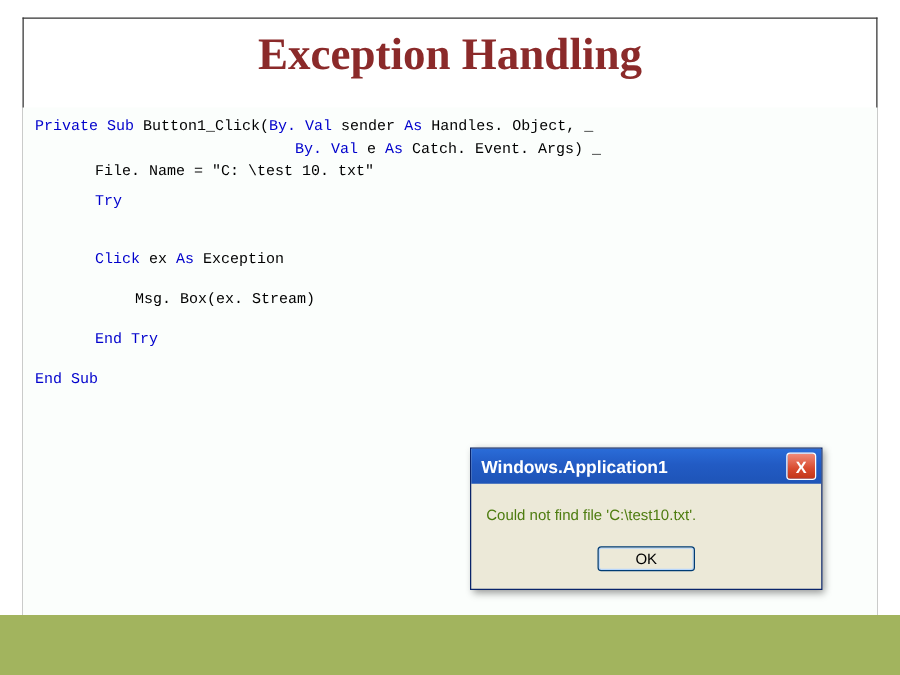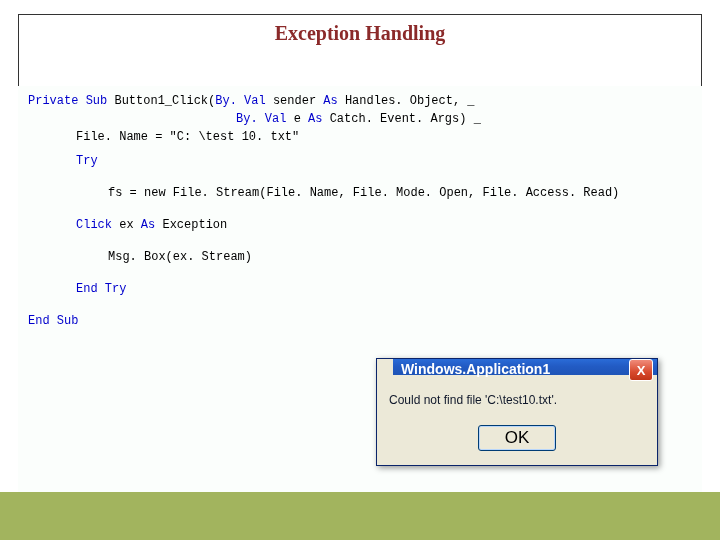--- a/index.html
+++ b/index.html
@@ -37,21 +37,21 @@
     height: 48px;
     background: #a2b45e;
   }
   .title {
     position: absolute;
     top: 22px;
     left: 0;
     right: 0;
     text-align: center;
     font-family: Georgia, 'Times New Roman', serif;
-    font-size: 20px;
+    font-size: 36px;
     font-weight: bold;
     color: #8b2a2a;
   }
   .code-area {
     position: absolute;
     left: 18px;
     right: 18px;
     top: 86px;
     bottom: 48px;
     background: #fbfefc;
@@ -77,84 +77,82 @@
     left: 358px;
     top: 272px;
     width: 280px;
     background: #ece9d8;
     border: 1px solid #0a246a;
     box-shadow: 2px 2px 6px rgba(0,0,0,.4);
     font-family: Tahoma, Arial, sans-serif;
     font-size: 12px;
   }
   .titlebar {
-    height: 16px;
+    height: 28px;
     background: linear-gradient(to bottom, #2a6cd8 0%, #225bc4 45%, #1e54b7 100%);
     display: flex;
-    align-items: flex-start;
+    align-items: center;
     justify-content: space-between;
     padding: 0 4px 0 8px;
     color: #fff;
     font-weight: bold;
     font-size: 14px;
-    margin-left: 16px;
   }
   .close-btn {
     width: 22px;
     height: 20px;
     background: linear-gradient(to bottom, #f08b7a, #d84a2e 60%, #c23518);
     border: 1px solid #fff;
     border-radius: 3px;
     display: flex;
     align-items: center;
     justify-content: center;
     color: #fff;
     font-weight: bold;
     font-size: 13px;
     line-height: 1;
     cursor: pointer;
   }
   .msg-body {
     padding: 16px 12px 8px 12px;
-    color: #0f172a;
+    color: #4d7c0f;
   }
   .msg-btn-row {
     text-align: center;
     padding: 8px 0 14px 0;
   }
   .ok-btn {
     min-width: 78px;
     padding: 2px 14px;
     background: #ece9d8;
     border: 1px solid #003c74;
     box-shadow: 0 0 0 1px #b8d6fb inset;
     border-radius: 3px;
     font-family: Tahoma, sans-serif;
-    font-size: 17px;
+    font-size: 12px;
     cursor: pointer;
   }
 </style>
 </head>
 <body>
 
 <div class="slide">
 
   <div class="outer-frame"></div>
 
   <div class="title">Exception Handling</div>
 
   <div class="code-area">
     <div class="code-line"><span class="kw bold">Private</span> <span class="kw bold">Sub</span> <span class="bold">Button1_Click</span>(<span class="kw">By. Val</span> <span>sender</span> <span class="kw">As</span> <span>Handles. Object</span>, <span>_</span></div>
     <div class="code-line indent-sig"><span class="kw">By. Val</span> <span>e</span> <span class="kw">As</span> <span>Catch. Event. Args</span>) <span>_</span></div>
 
     <div class="code-line indent1">File. Name = "C: \test 10. txt"</div>
     <div class="spacer-sm"></div>
     <div class="code-line indent1"><span class="kw bold">Try</span></div>
     <div class="spacer-md"></div>
-    <div class="code-line indent2">fs = new File. Stream(File. Name, File. Mode. Open, File. Access. Read)</div>
     <div class="spacer-md"></div>
     <div class="code-line indent1"><span class="kw bold">Click</span> <span>ex</span> <span class="kw bold">As</span> <span>Exception</span></div>
     <div class="spacer-md"></div>
     <div class="code-line indent2">Msg. Box(ex. Stream)</div>
     <div class="spacer-md"></div>
     <div class="code-line indent1"><span class="kw bold">End Try</span></div>
     <div class="spacer-md"></div>
     <div class="code-line"><span class="kw bold">End Sub</span></div>
 
     <div class="msgbox">

